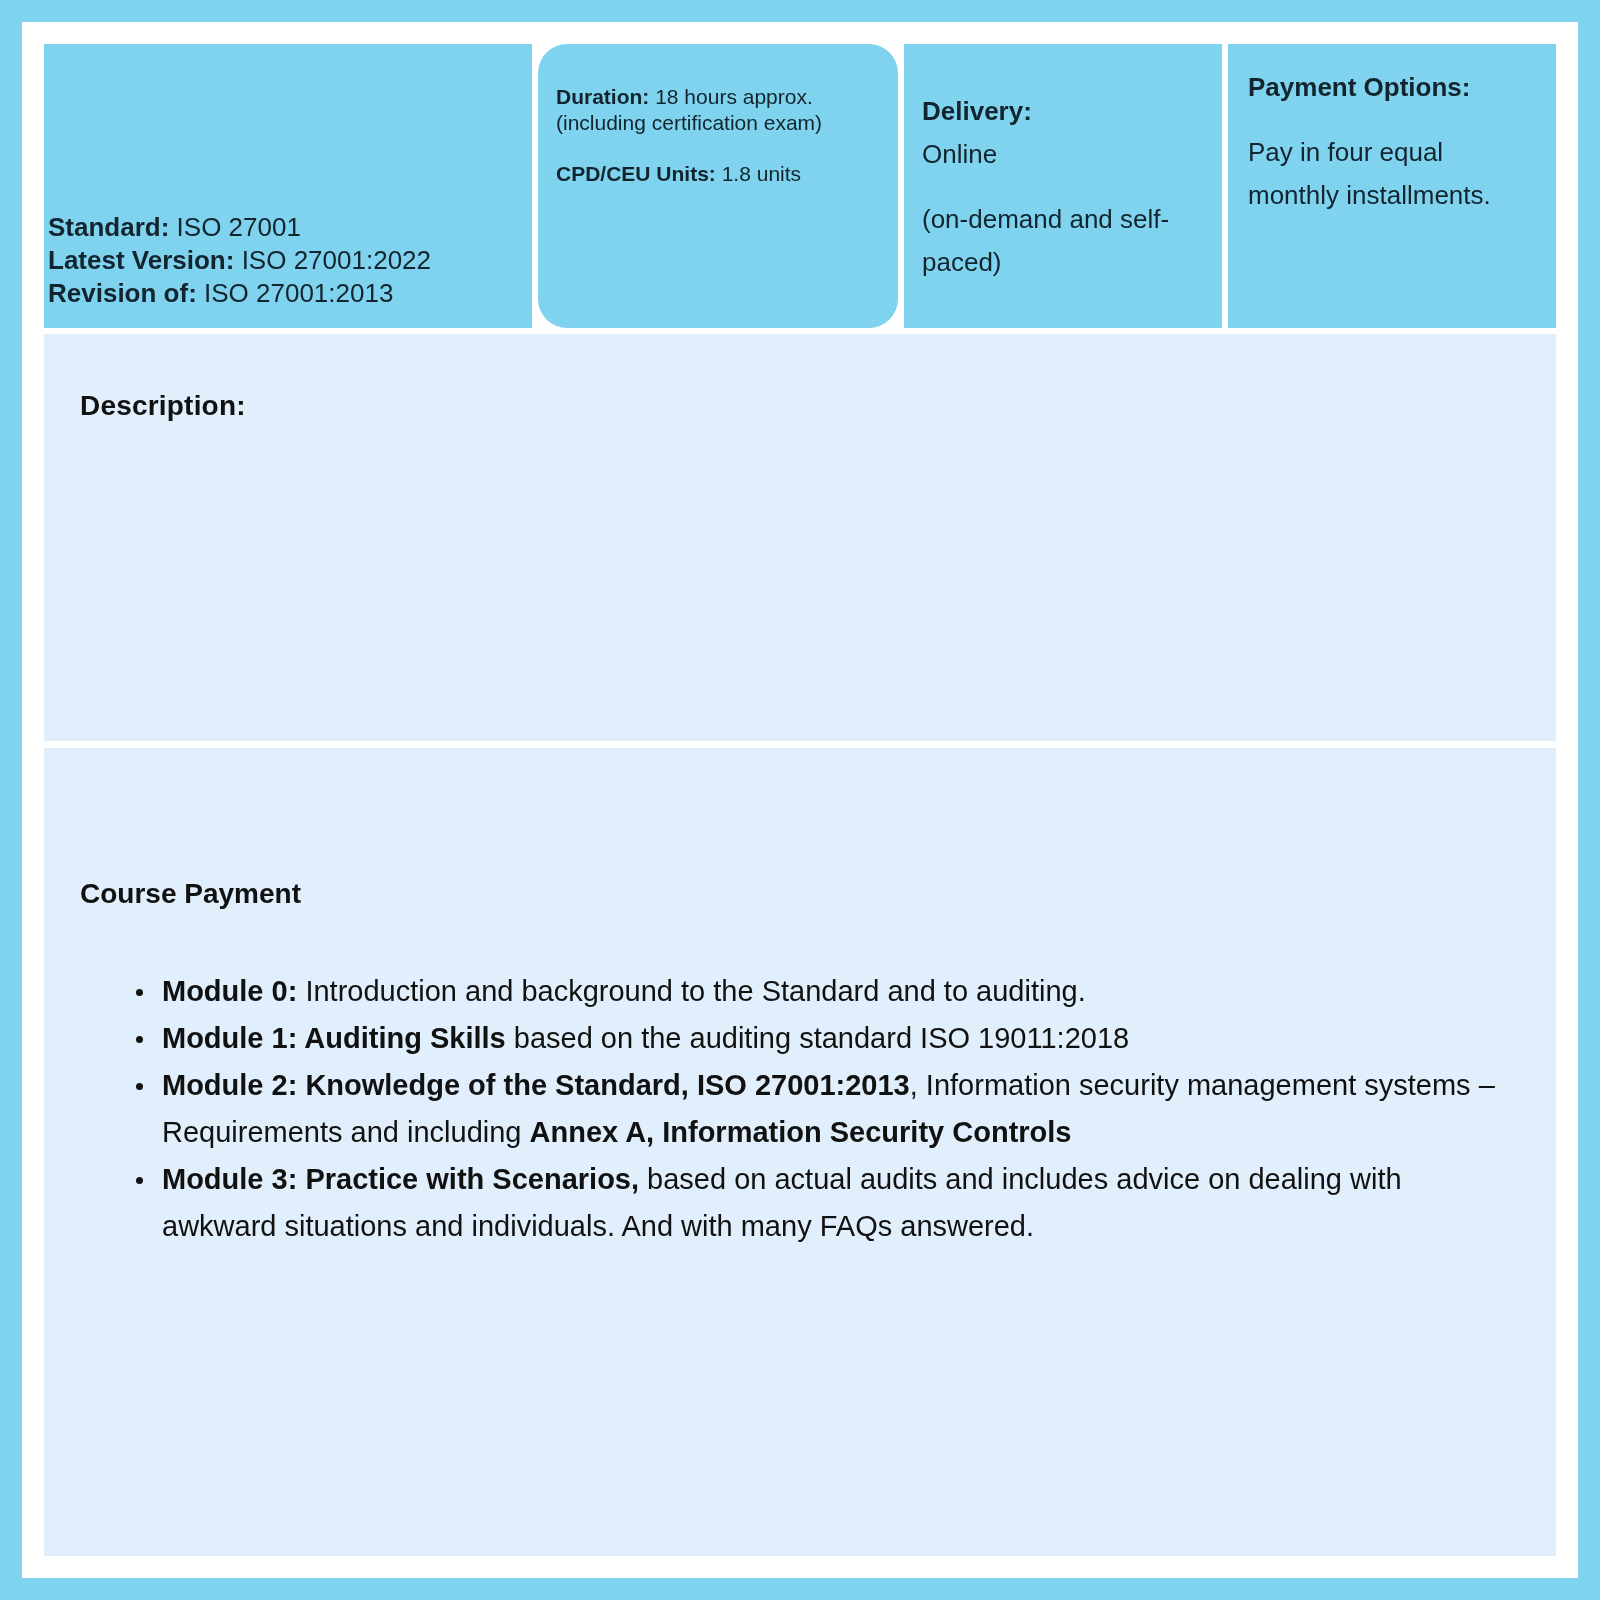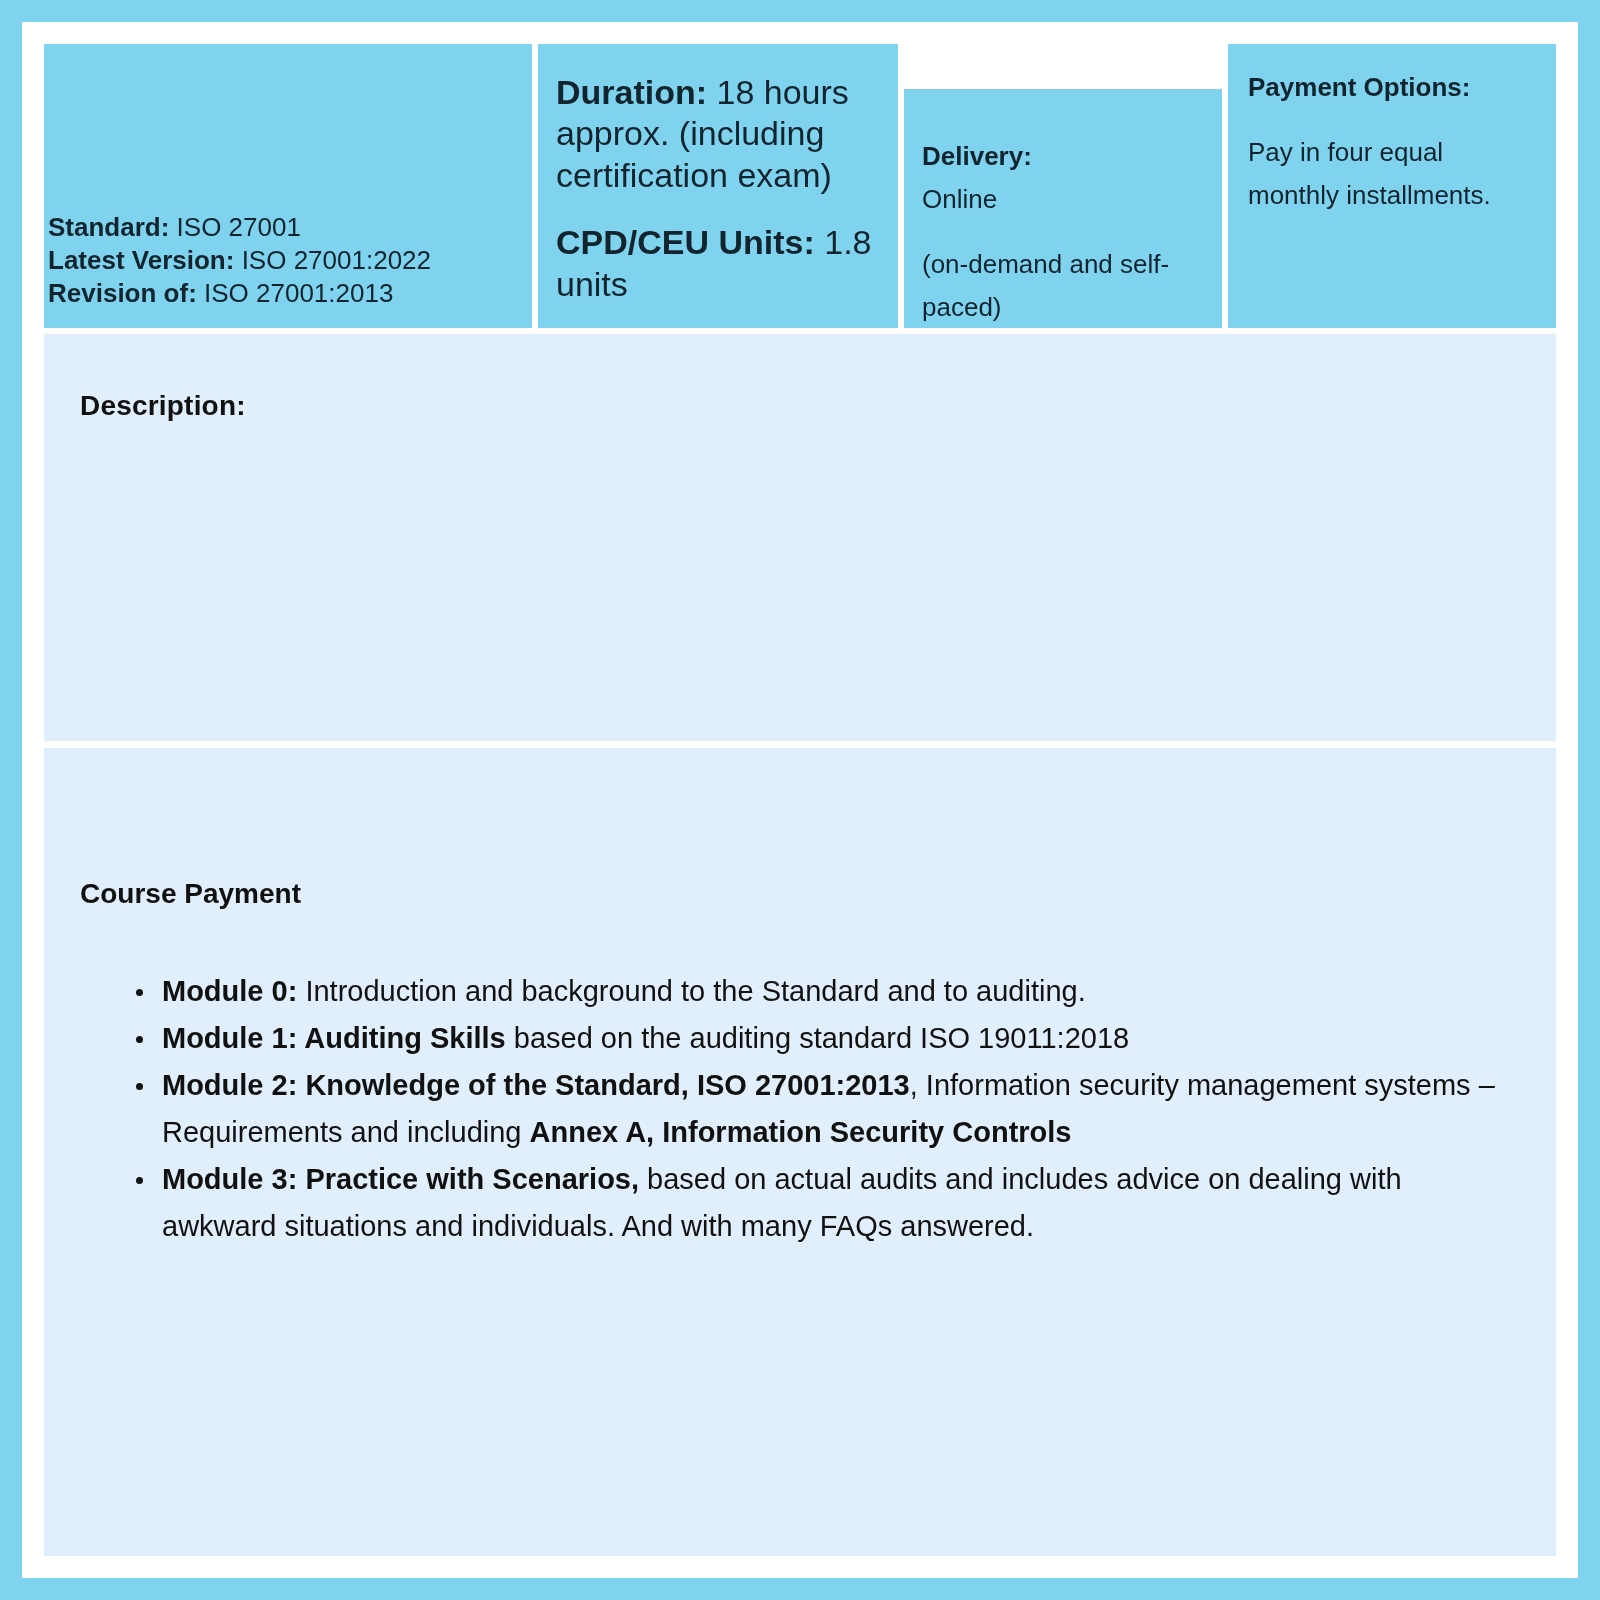--- a/index.html
+++ b/index.html
@@ -60,30 +60,30 @@
     flex: 0 0 488px;
     display: flex;
     flex-direction: column;
     justify-content: flex-end;
     padding-left: 4px;
     font-size: 26px;
     line-height: 1.27;
   }
   .hcell-duration {
     flex: 0 0 360px;
-    font-size: 34px;
+    font-size: 21px;
     line-height: 1.22;
-    padding-top: 28px;
+    padding-top: 40px;
+    border-radius: 29px;
   }
   .hcell-delivery {
     flex: 0 0 318px;
     font-size: 26px;
     line-height: 1.65;
     padding-top: 46px;
-    margin-top: 45px;
   }
   .hcell-payment {
     flex: 1 1 auto;
     font-size: 26px;
     line-height: 1.65;
     padding-top: 22px;
     padding-left: 20px;
   }
 
   .hcell b { font-weight: bold; }

